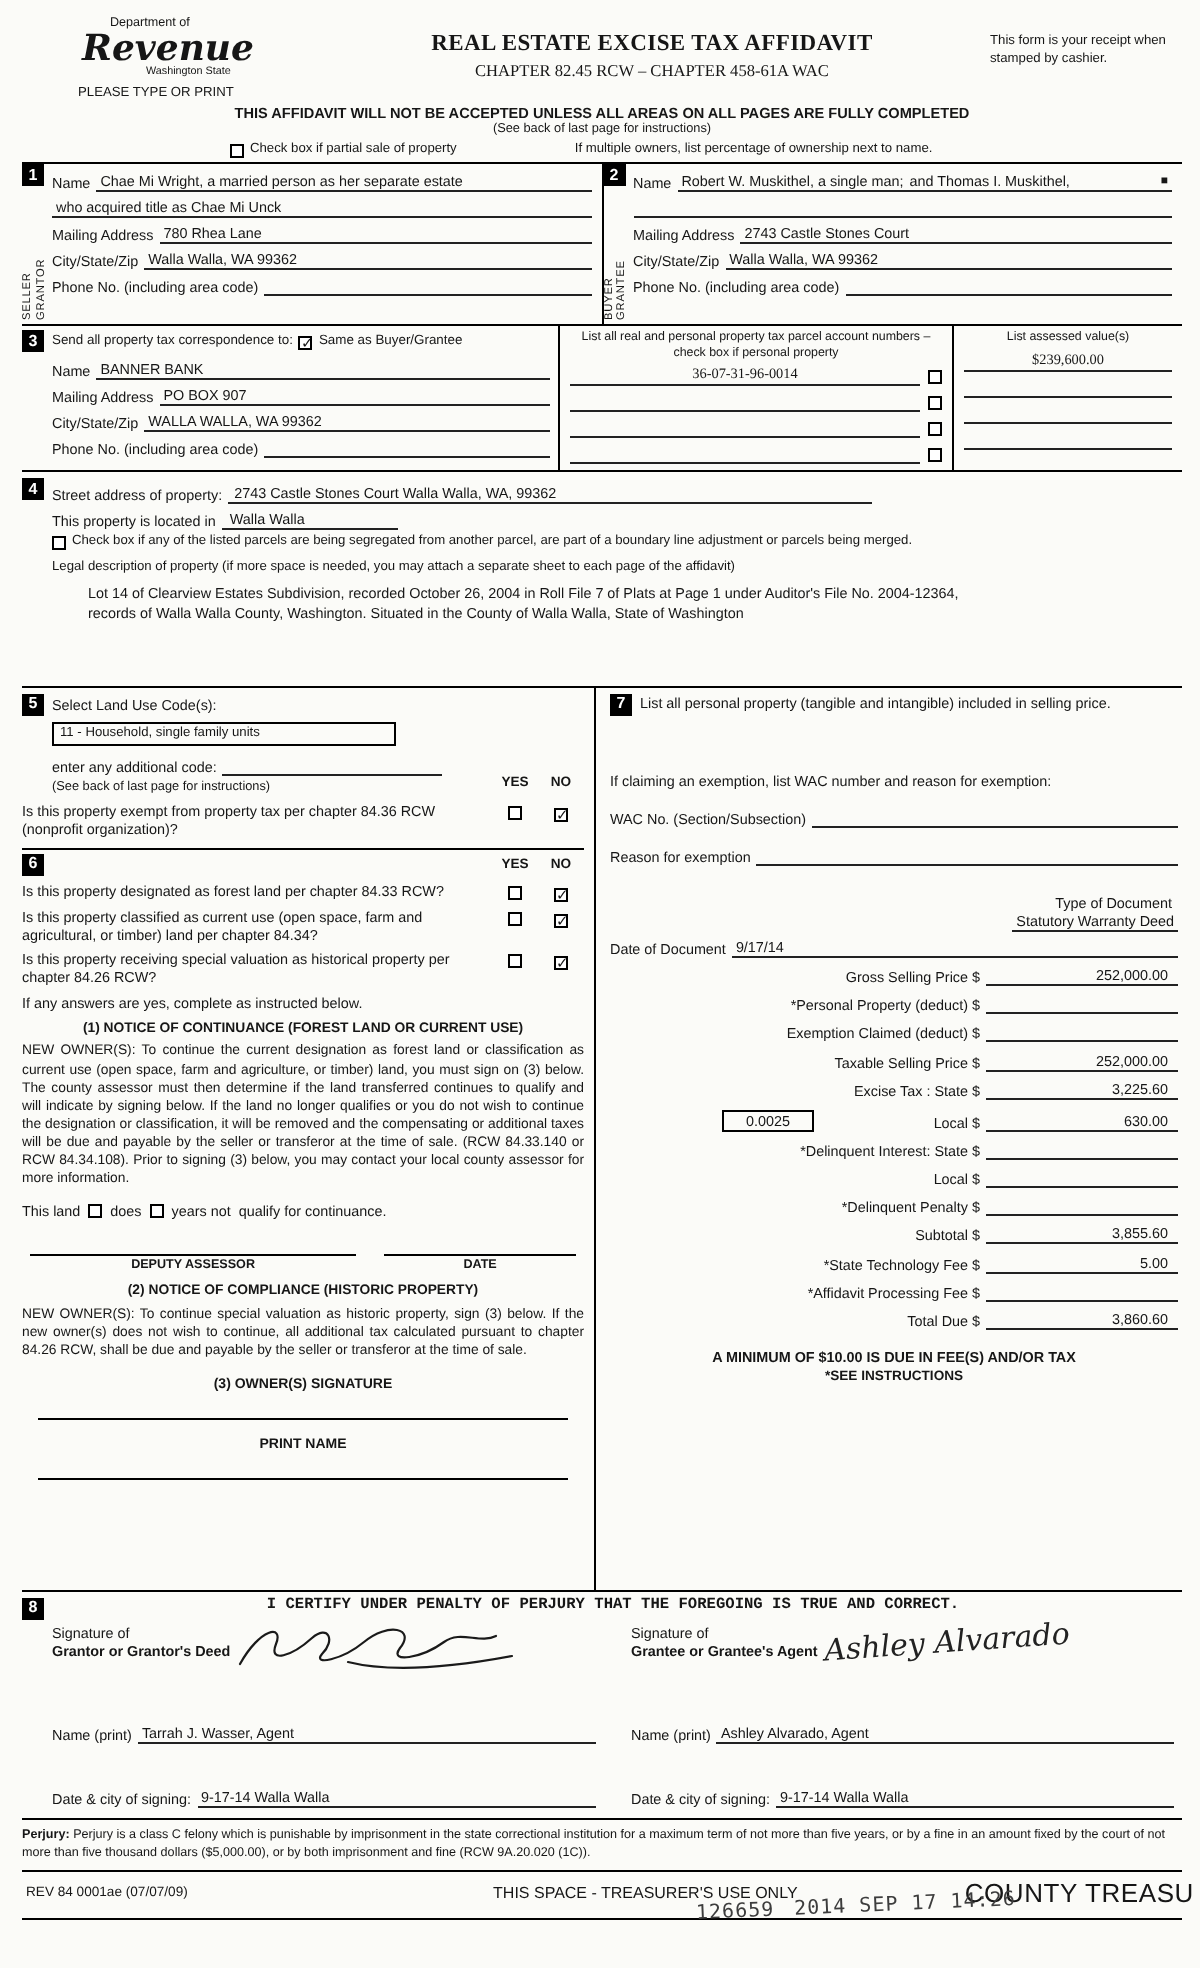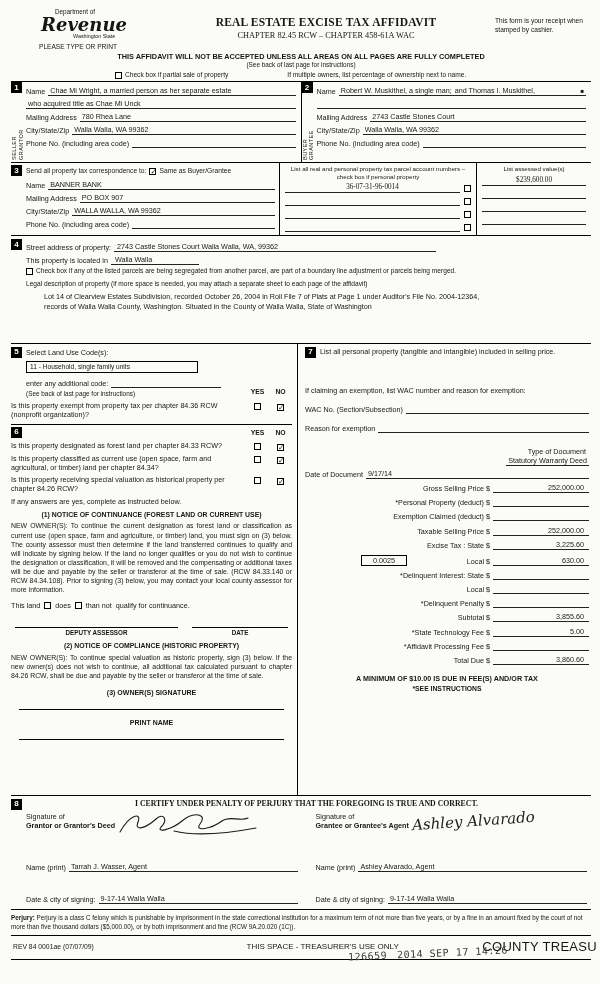--- a/index.html
+++ b/index.html
@@ -95,21 +95,21 @@
 .mt6{margin-top:6px;}.mt14{margin-top:14px;flex-direction:column;}
 .mrow{display:flex;align-items:flex-end;margin-top:4.5px;}
 .mlbl{flex:1;text-align:right;white-space:nowrap;padding-right:3px;}
 .mline{width:96px;border-bottom:1px solid #222;text-align:right;padding:0 5px 0 2px;min-height:9.5px;flex:none;}
 .ratebox{border:1px solid #000;min-width:46px;text-align:center;min-height:10px;margin-left:56px;flex:none;}
 .minnote{text-align:center;font-weight:bold;font-size:7.2px;margin-top:9px;}
 .minnote2{text-align:center;font-weight:bold;font-size:6.8px;margin-top:2px;}
 
 .sec8{border-bottom:1px solid #000;display:flex;gap:4px;padding:3px 4px 5px 0;}
 .sec8-content{flex:1;}
-.certify{text-align:center;font-weight:bold;font-size:7.8px;font-family:Liberation Serif, serif;}
+.certify{text-align:center;font-weight:bold;font-size:7.8px;font-family:Liberation Mono, monospace;}
 .siggrid{display:flex;gap:18px;}
 .sigcell{flex:1;position:relative;min-height:32px;padding-top:4px;}
 .gsig{position:absolute;left:90px;top:2px;}
 .script{position:absolute;left:96px;top:4px;font-family:"DejaVu Serif",serif;font-style:italic;font-size:15px;color:#222;transform:rotate(-4deg);white-space:nowrap;}
 
 .perjury{font-size:6.3px;margin-top:4px;line-height:1.35;padding-right:2px;}
 .footrow{display:flex;align-items:center;border-top:1px solid #000;border-bottom:1px solid #000;margin-top:4px;padding:3px 2px;justify-content:space-between;}
 .rev{width:150px;font-size:6.8px;}
 .tspace{flex:1;text-align:center;font-size:8px;}
 .county{font-size:13px;letter-spacing:.3px;margin-right:-8px;white-space:nowrap;}
@@ -358,21 +358,21 @@
           </span>
         </div>
         <div class="ifyes">If any answers are yes, complete as instructed below.</div>
         <div class="ntitle">(1) NOTICE OF CONTINUANCE (FOREST LAND OR CURRENT USE)</div>
         <div class="nbody">NEW OWNER(S): To continue the current designation as forest land or classification as current use (open space, farm and agriculture, or timber) land, you must sign on (3) below. The county assessor must then determine if the land transferred continues to qualify and will indicate by signing below. If the land no longer qualifies or you do not wish to continue the designation or classification, it will be removed and the compensating or additional taxes will be due and payable by the seller or transferor at the time of sale. (RCW 84.33.140 or RCW 84.34.108). Prior to signing (3) below, you may contact your local county assessor for more information.</div>
         <div class="landrow">
           <span>This land</span>
           <span class="cb"></span>
           <span>does</span>
           <span class="cb"></span>
-          <span>than not</span>
+          <span>years not</span>
           <span>qualify for continuance.</span>
         </div>
         <div class="sigpair">
           <div class="dep">DEPUTY ASSESSOR</div>
           <div class="dt">DATE</div>
         </div>
         <div class="ntitle">(2) NOTICE OF COMPLIANCE (HISTORIC PROPERTY)</div>
         <div class="nbody">NEW OWNER(S): To continue special valuation as historic property, sign (3) below. If the new owner(s) does not wish to continue, all additional tax calculated pursuant to chapter 84.26 RCW, shall be due and payable by the seller or transferor at the time of sale.</div>
         <div class="center-b">(3) OWNER(S) SIGNATURE</div>
         <div class="sigline"></div>

